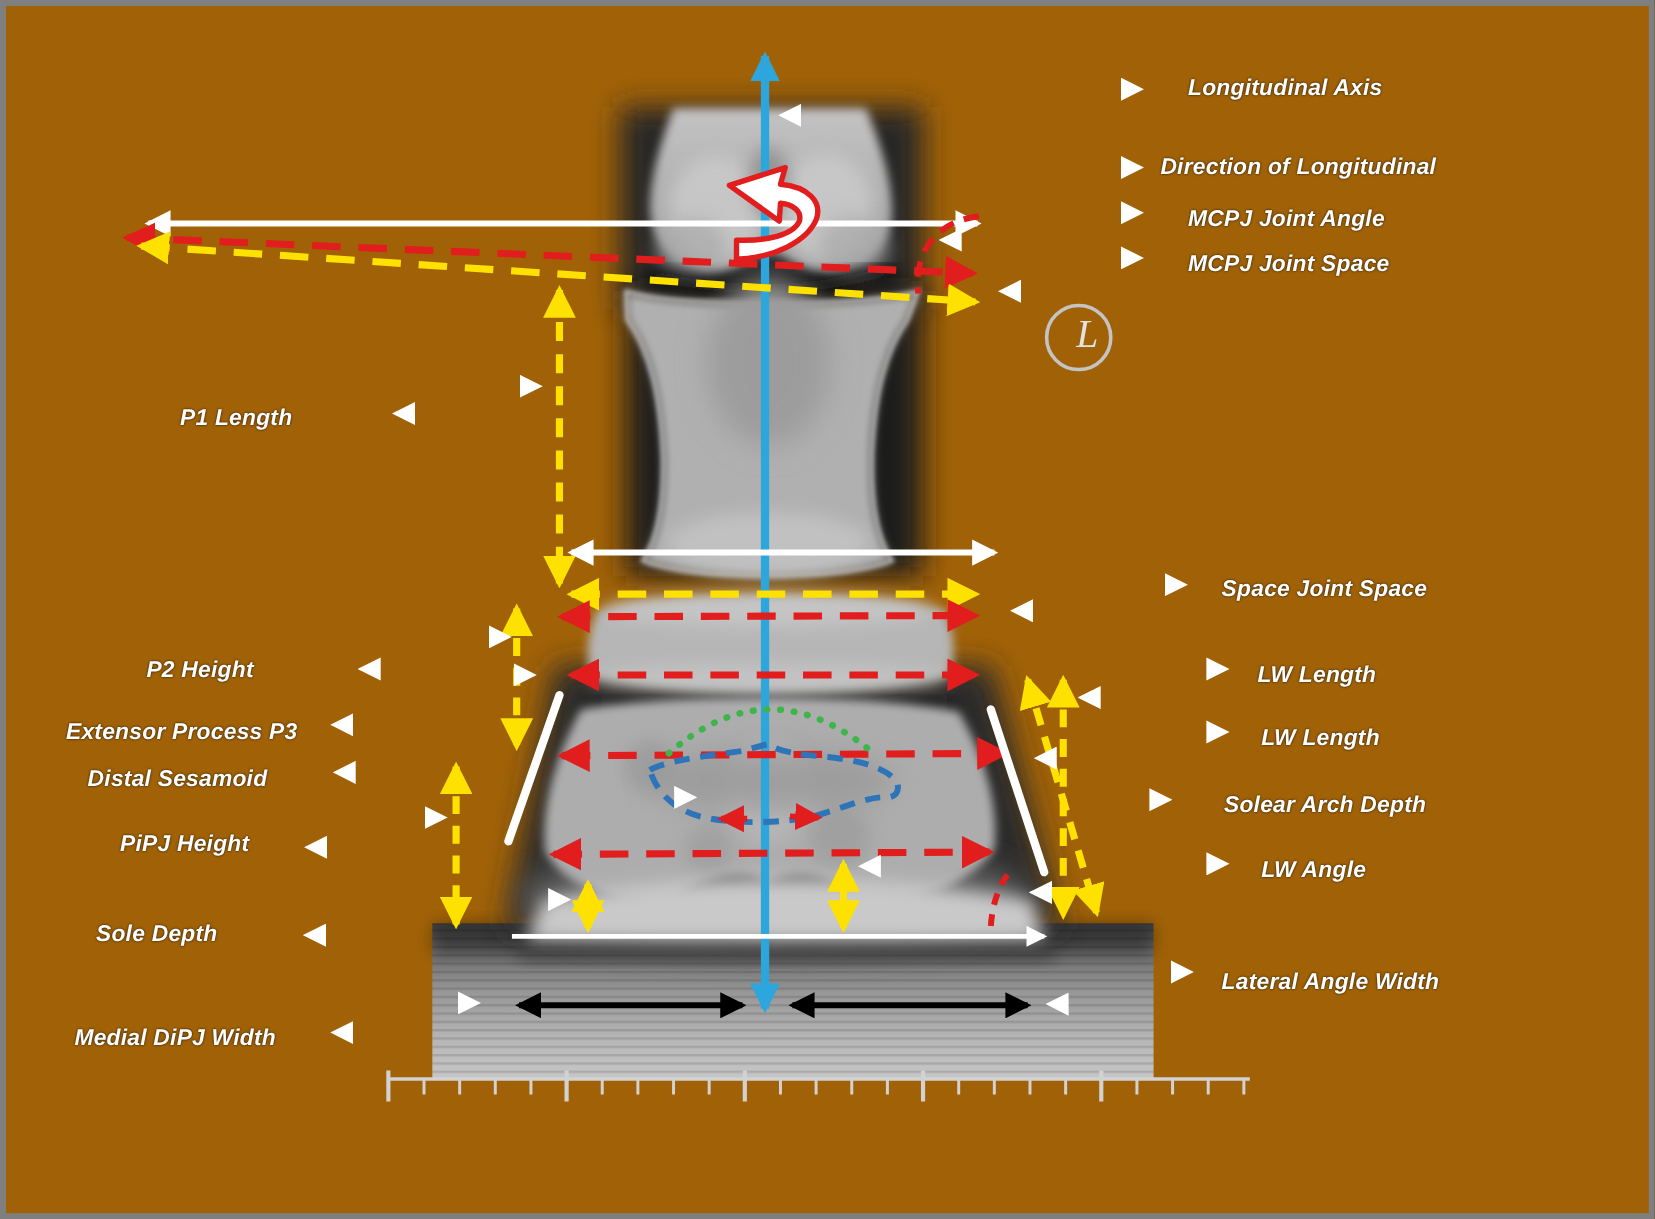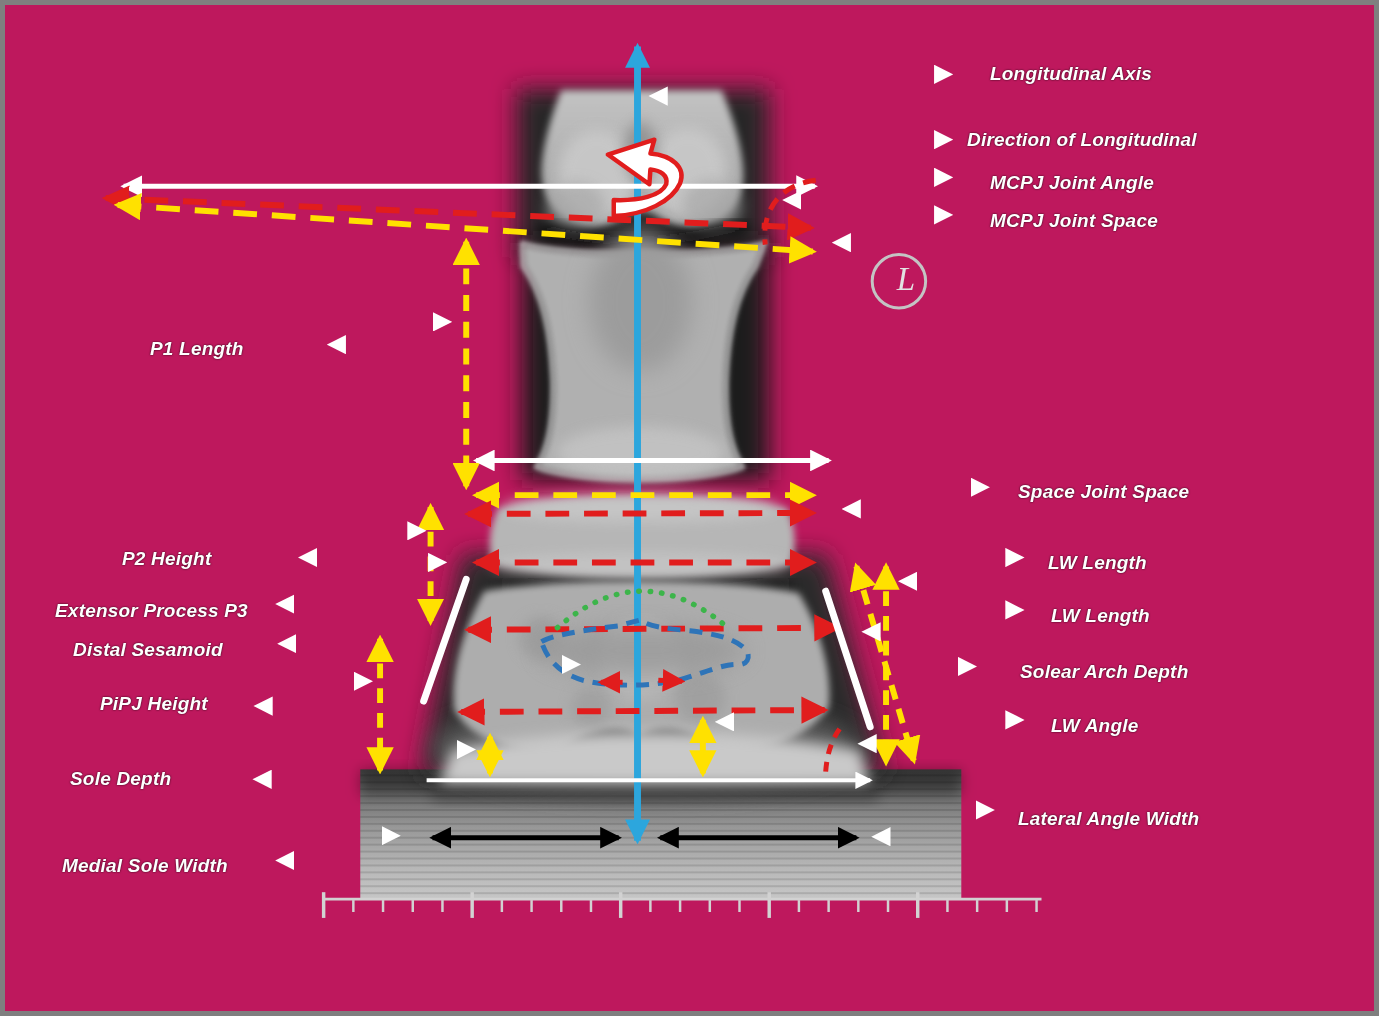--- a/index.html
+++ b/index.html
@@ -1,18 +1,18 @@
 <!DOCTYPE html>
 <html style="--axis-blue: #2ca6dd; --measure-yellow: #ffe100; --measure-red: #e11d1d; --outline-green: #3cb54a; --outline-blue: #2e74b8; --leader-white: #ffffff; --sole-black: #000000;"><head>
 <meta charset="utf-8">
 <style>
   html,body{margin:0;padding:0;background:#000;}
   .stage{
     position:relative;width:1379px;height:1016px;box-sizing:border-box;
-    background:#be185d;border:5px solid #7f7f7f;overflow:hidden;
+    background:#a16207;border:5px solid #7f7f7f;overflow:hidden;
     font-family:"Liberation Sans","DejaVu Sans",sans-serif;
   }
   .layer{position:absolute;left:0;top:0;width:100%;height:100%;}
   .ann-label{
     position:absolute;color:#fff;font-weight:700;font-style:italic;
     font-size:19px;line-height:1.1;white-space:nowrap;letter-spacing:.2px;
     text-shadow:0 0 2px rgba(0,0,0,.9);
   }
   .marker-L{
     position:absolute;color:#e2e2e2;font-family:"Liberation Serif","DejaVu Serif",serif;
@@ -254,17 +254,17 @@
   <div class="ann-label" style="left:1046px;top:601px">LW Length</div>
   <div class="ann-label" style="left:1015px;top:657px">Solear Arch Depth</div>
   <div class="ann-label" style="left:1046px;top:711px">LW Angle</div>
   <div class="ann-label" style="left:1013px;top:804px">Lateral Angle Width</div>
 
   <div class="ann-label" style="left:145px;top:334px">P1 Length</div>
   <div class="ann-label" style="left:117px;top:544px">P2 Height</div>
   <div class="ann-label" style="left:50px;top:596px">Extensor Process P3</div>
   <div class="ann-label" style="left:68px;top:635px">Distal Sesamoid</div>
   <div class="ann-label" style="left:95px;top:689px">PiPJ Height</div>
-  <div class="ann-label" style="left:65px;top:764px">Sole Depth</div>
-  <div class="ann-label" style="left:57px;top:851px">Medial Sole Width</div>
+  <div class="ann-label" style="left:75px;top:764px">Sole Depth</div>
+  <div class="ann-label" style="left:57px;top:851px">Medial DiPJ Width</div>
 
   <div class="marker-L" style="left:881px;top:256px">L</div>
 </div>
 
 </body></html>

